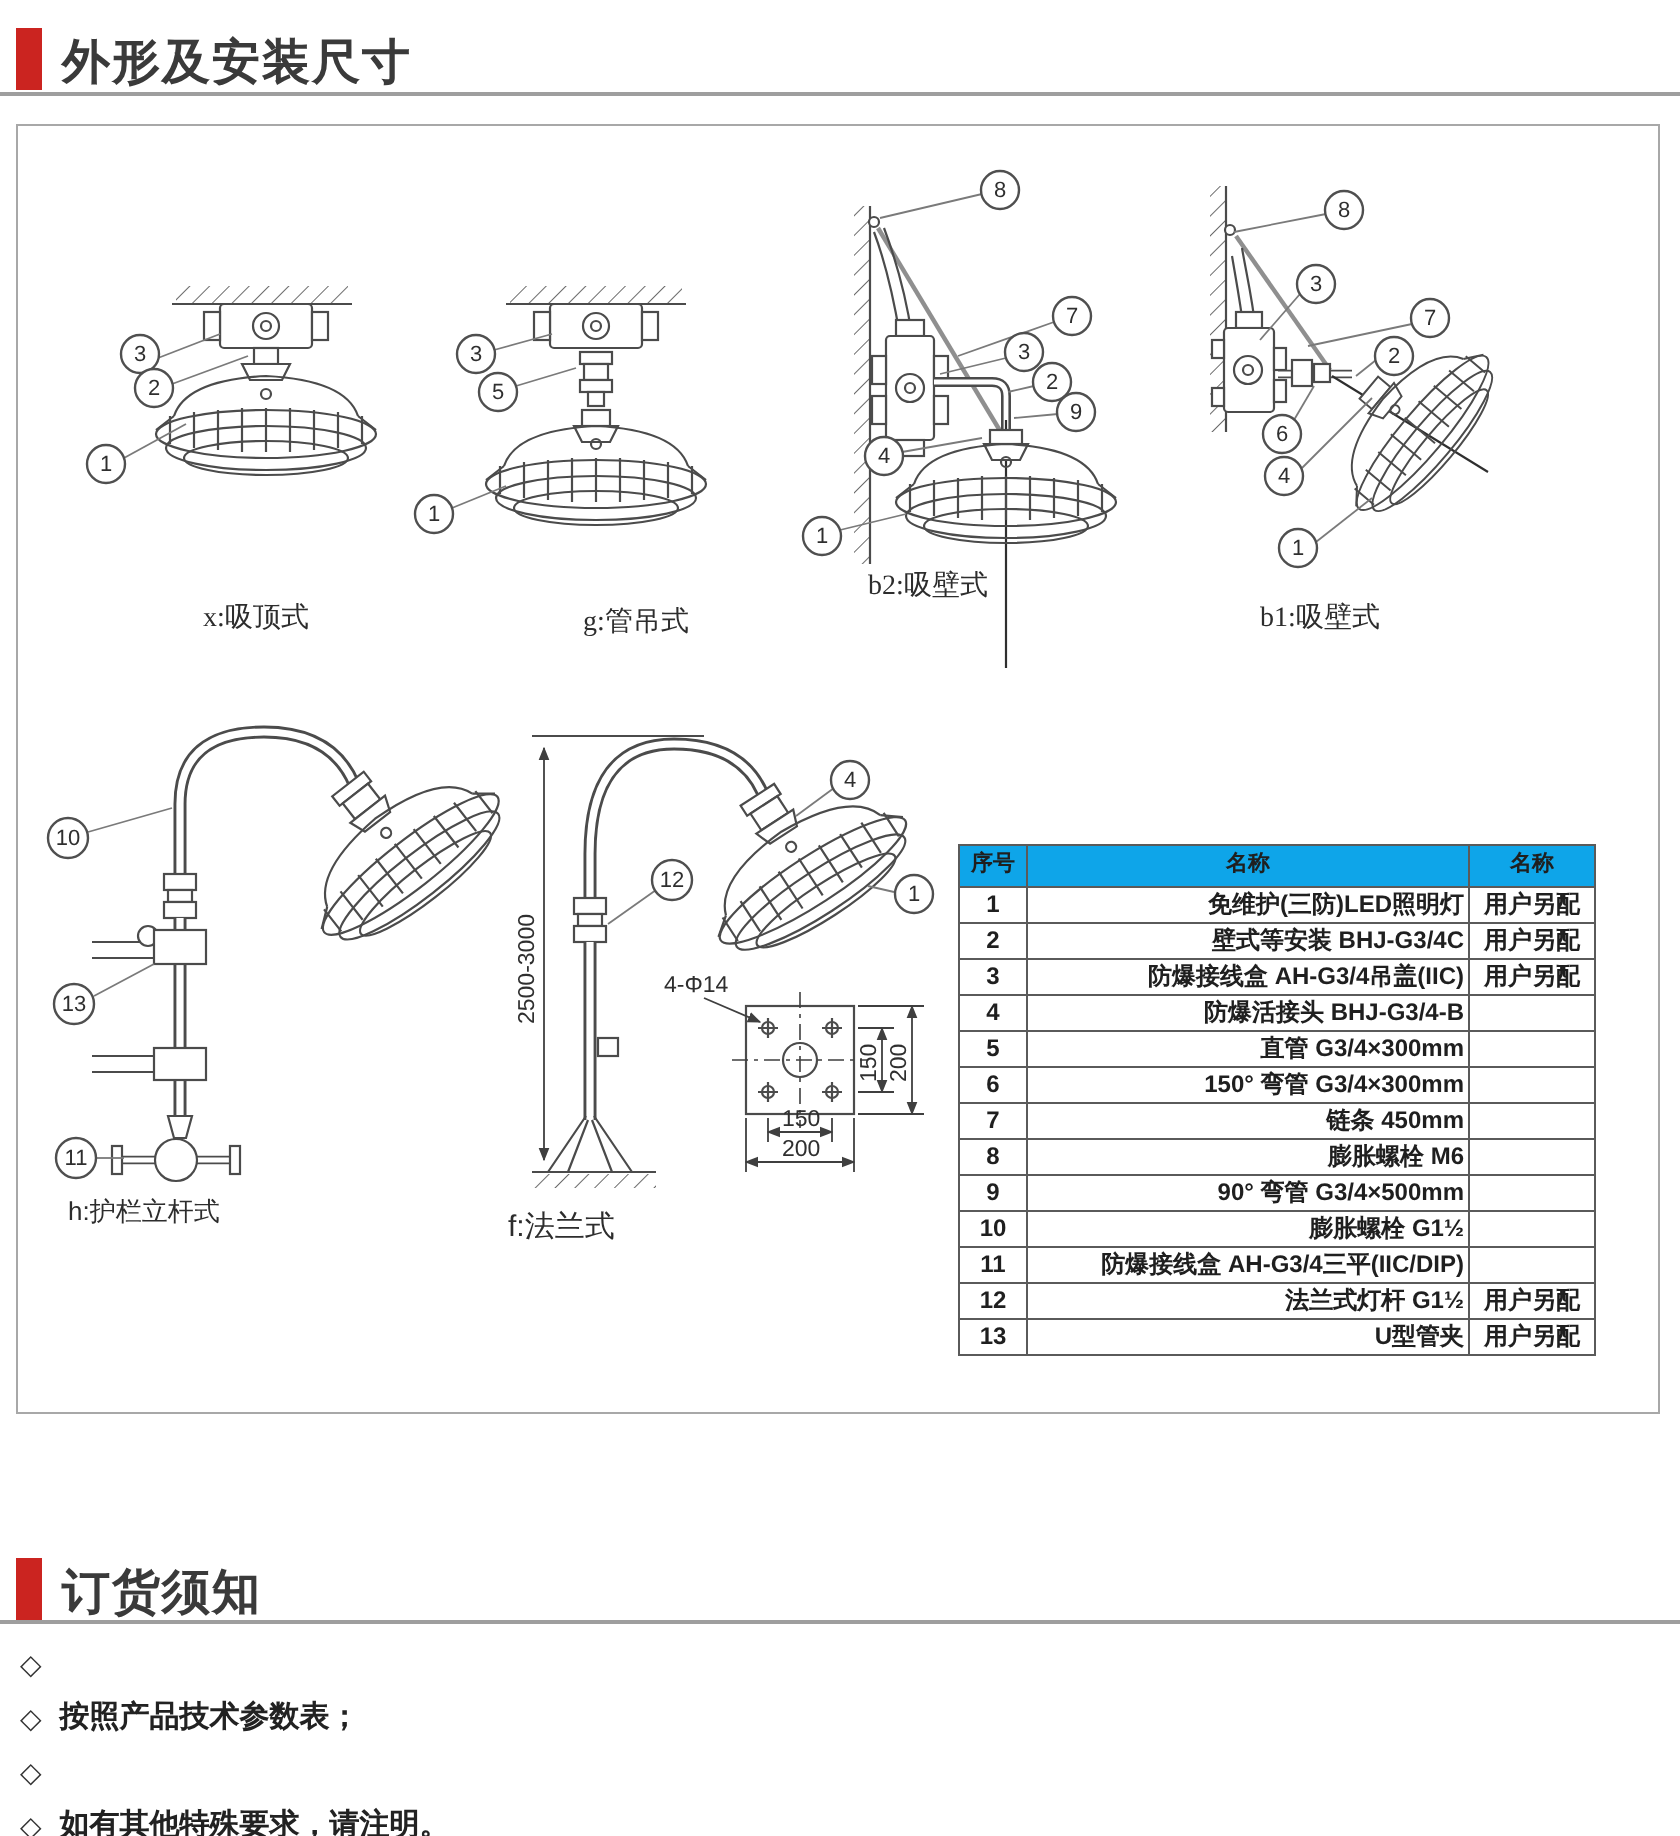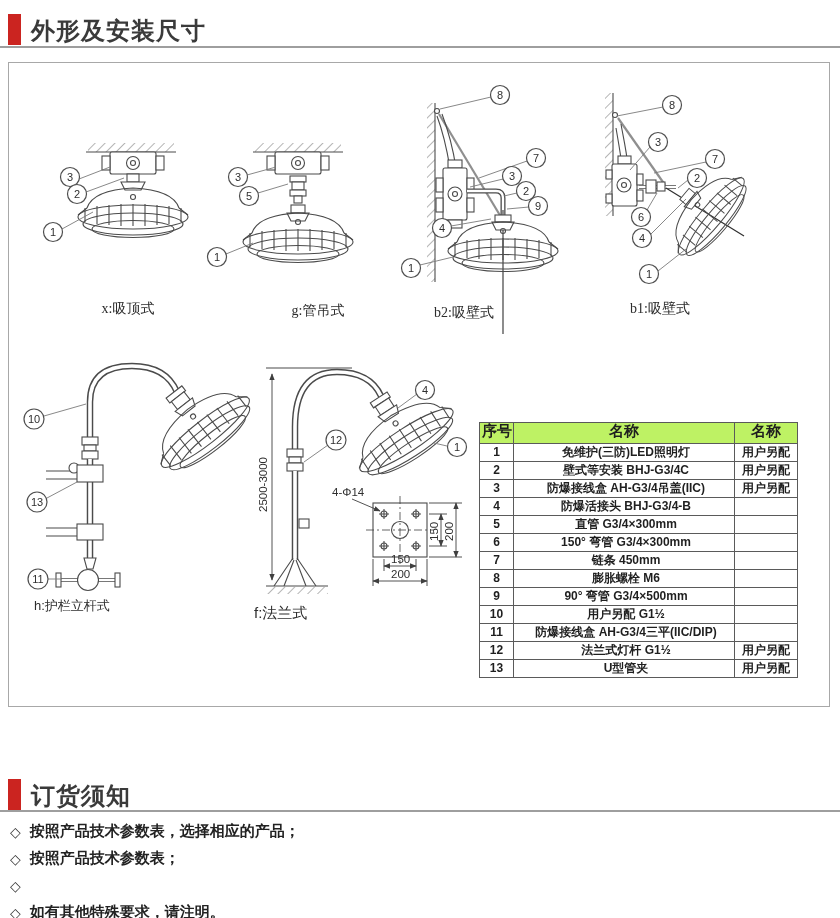--- a/index.html
+++ b/index.html
@@ -33,23 +33,23 @@
 
   .caption{position:absolute;font-size:14px;color:#2d2d2d;white-space:nowrap;}
   .cap-c{transform:translateX(-50%);font-family:Liberation Serif, serif;}
 
   table.parts{
     position:absolute;left:471px;top:360px;width:318px;
     border-collapse:collapse;table-layout:fixed;
     font-size:12px;font-weight:600;color:#1f1f1f;background:#fff;
   }
   table.parts th,table.parts td{border:1px solid #5a5a5a;height:17px;padding:0 2px;line-height:1.05;overflow:hidden;white-space:nowrap;}
-  table.parts th{background:#bef264;height:20px;font-size:15px;font-family:Liberation Mono, monospace;}
+  table.parts th{background:#0ea5e9;height:20px;font-size:11px;}
   table.parts td.c-num,table.parts td.c-rem{text-align:center;}
-  table.parts td.c-name{text-align:center;padding-left:6px;}
+  table.parts td.c-name{text-align:right;padding-left:6px;}
 
   .notes{position:absolute;left:10px;top:818px;width:820px;}
   .note{height:27px;display:flex;align-items:center;font-size:15px;font-weight:bold;color:#222;}
   .note .diamond{font-weight:normal;font-size:14px;margin-right:9px;color:#333;}
 </style>
 </head>
 <body>
 
 <div class="accent-bar" style="top:14px;"></div>
 <div class="sec-title" style="top:15px;">外形及安装尺寸</div>
@@ -369,21 +369,21 @@
         <line class="dim" x1="427" y1="559" x2="427" y2="586"></line>
         <line class="dim" x1="373" y1="581" x2="427" y2="581" marker-start="url(#arr)" marker-end="url(#arr)"></line>
         <text class="dimtxt" x="391" y="578">200</text>
       </g>
     </g>
   </svg>
 </div>
 
 <div class="caption cap-c" style="left:128px;top:300px;">x:吸顶式</div>
 <div class="caption cap-c" style="left:304px;top:302px;margin-left:14px;">g:管吊式</div>
-<div class="caption cap-c" style="left:464px;top:304px;text-align:right;">b2:吸壁式</div>
+<div class="caption cap-c" style="left:464px;top:284px;text-align:right;">b2:吸壁式</div>
 <div class="caption cap-c" style="left:660px;top:300px;">b1:吸壁式</div>
 <div class="caption" style="left:34px;top:597px;font-size:13px;">h:护栏立杆式</div>
 <div class="caption" style="left:254px;top:604px;font-size:15px;">f:法兰式</div>
 
 <table class="parts" style="left:479px;top:422px;">
   <colgroup>
       <col style="width:34px">
       <col style="width:221px">
       <col style="width:63px">
     </colgroup>
@@ -435,21 +435,21 @@
         <td class="c-name">膨胀螺栓 M6</td>
         <td class="c-rem"></td>
       </tr>
       <tr>
         <td class="c-num">9</td>
         <td class="c-name">90° 弯管 G3/4×500mm</td>
         <td class="c-rem"></td>
       </tr>
       <tr>
         <td class="c-num">10</td>
-        <td class="c-name">用户另配 G1½</td>
+        <td class="c-name">膨胀螺栓 G1½</td>
         <td class="c-rem"></td>
       </tr>
       <tr>
         <td class="c-num">11</td>
         <td class="c-name">防爆接线盒 AH-G3/4三平(IIC/DIP)</td>
         <td class="c-rem"></td>
       </tr>
       <tr>
         <td class="c-num">12</td>
         <td class="c-name">法兰式灯杆 G1½</td>
@@ -463,21 +463,20 @@
     </tbody>
 </table>
 
 <div class="accent-bar" style="top:779px;"></div>
 <div class="sec-title" style="top:780px;">订货须知</div>
 <div class="rule" style="top:810px;"></div>
 
 <div class="notes">
   <div class="note">
       <span class="diamond">◇</span>
-      <span>按照产品技术参数表，选择相应的产品；</span>
     </div>
   <div class="note">
       <span class="diamond">◇</span>
       <span>按照产品技术参数表；</span>
     </div>
   <div class="note">
       <span class="diamond">◇</span>
     </div>
   <div class="note">
       <span class="diamond">◇</span>

